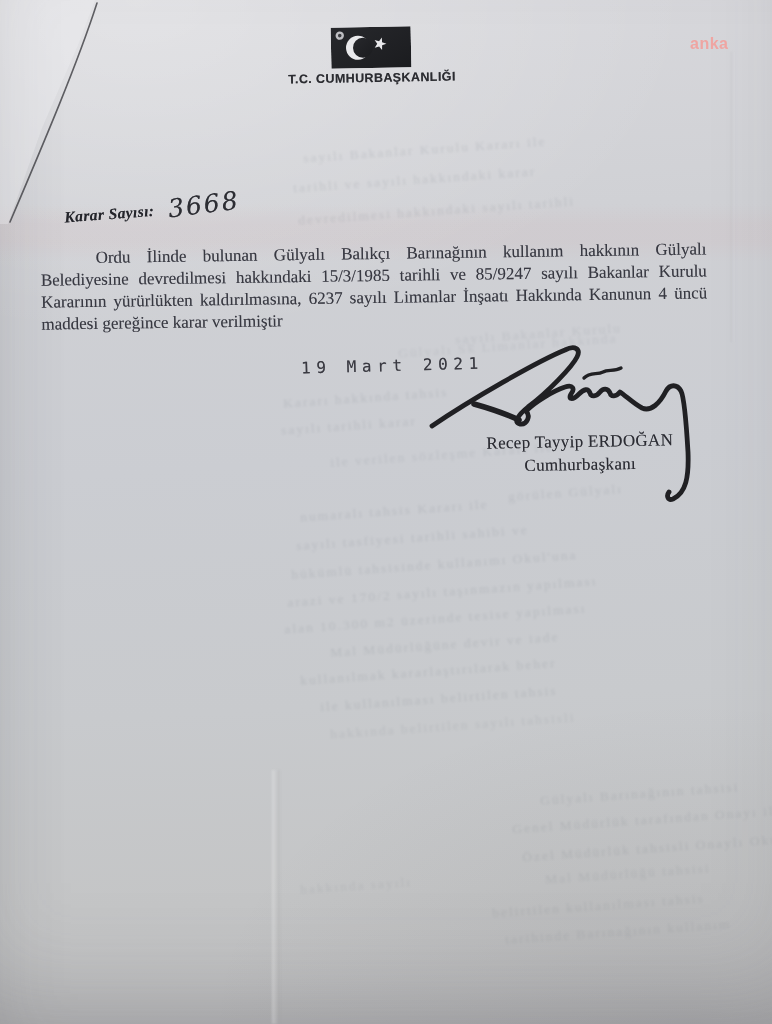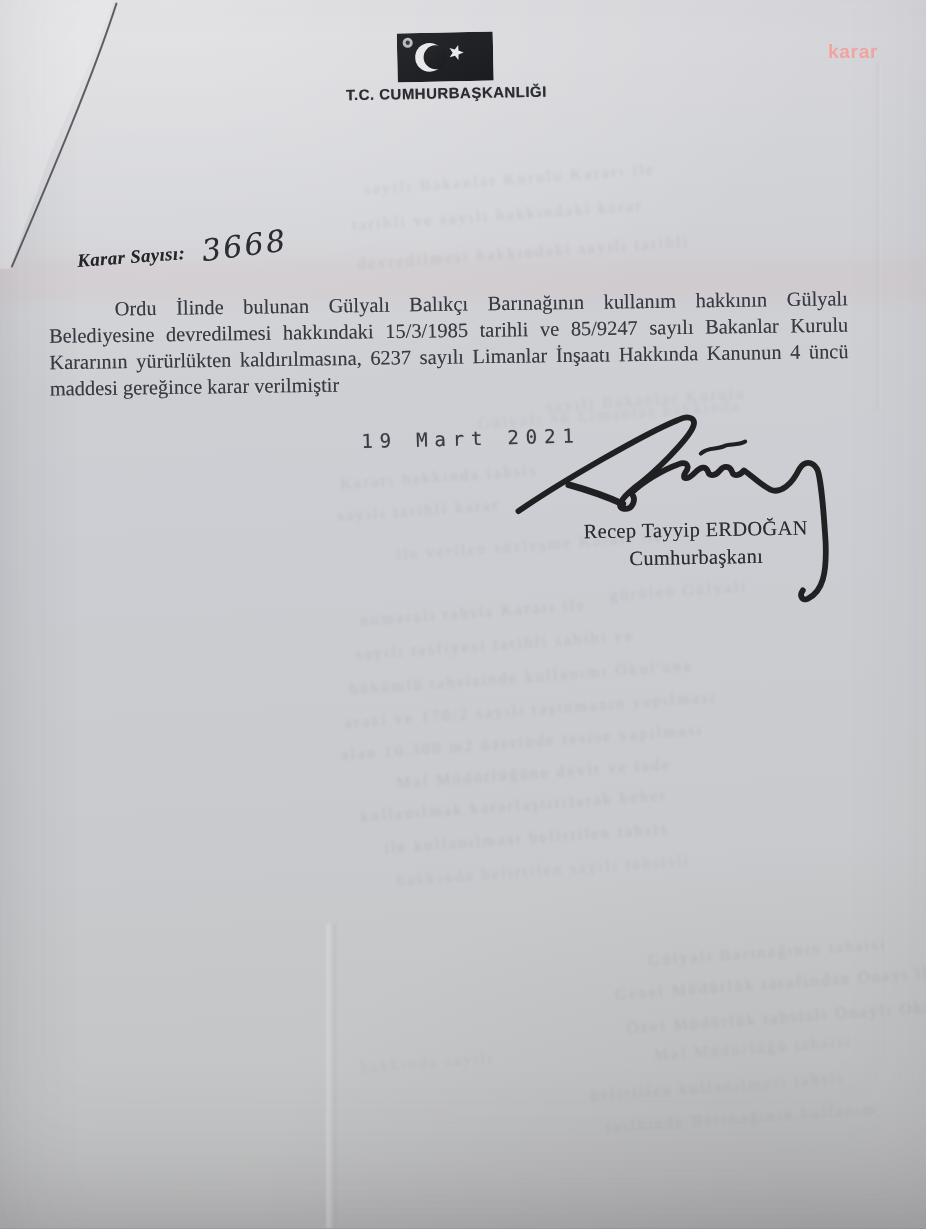--- a/index.html
+++ b/index.html
@@ -121,21 +121,21 @@
     <rect width="80" height="41" fill="url(#fg)"></rect>
     <circle cx="9" cy="8" r="4.2" fill="#cfcfd3" opacity=".9"></circle>
     <circle cx="9" cy="8" r="1.8" fill="#3a3b40"></circle>
     <circle cx="27" cy="20.5" r="12" fill="#e9e9ec"></circle>
     <circle cx="32" cy="20.5" r="10" fill="url(#fg)"></circle>
     <polygon fill="#e9e9ec" points="55.5,17 51.18,18.59 51.01,23.18 48.17,19.57 43.74,20.82 46.3,17 43.74,13.18 48.17,14.43 51.01,10.82 51.18,15.41"></polygon>
   </svg>
 
   <div class="org-title">T.C. CUMHURBAŞKANLIĞI</div>
 
-  <div class="watermark">karar</div>
+  <div class="watermark">anka</div>
 
   <div class="karar">
     <span class="karar-label">Karar Sayısı:</span>
     <span class="karar-value">3668</span>
   </div>
 
   <div class="body-text">
     <div class="body-line first">Ordu İlinde bulunan Gülyalı Balıkçı Barınağının kullanım hakkının Gülyalı</div>
     <div class="body-line">Belediyesine devredilmesi hakkındaki 15/3/1985 tarihli ve 85/9247 sayılı Bakanlar Kurulu</div>
     <div class="body-line">Kararının yürürlükten kaldırılmasına, 6237 sayılı Limanlar İnşaatı Hakkında Kanunun 4 üncü</div>

